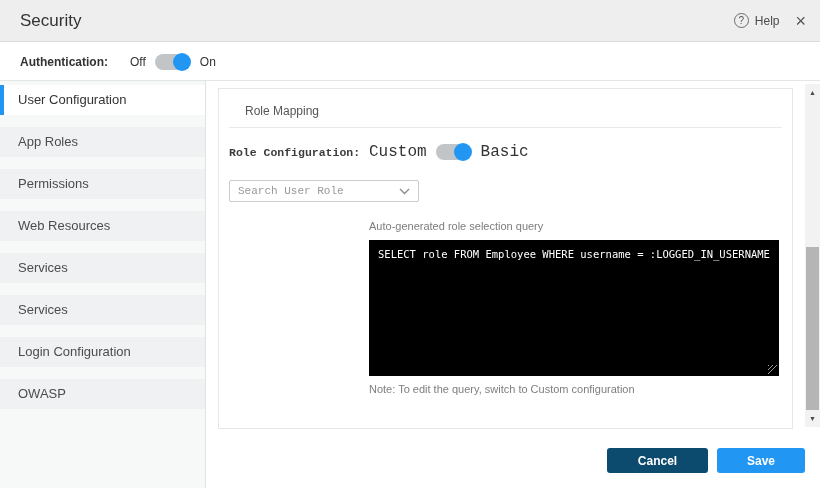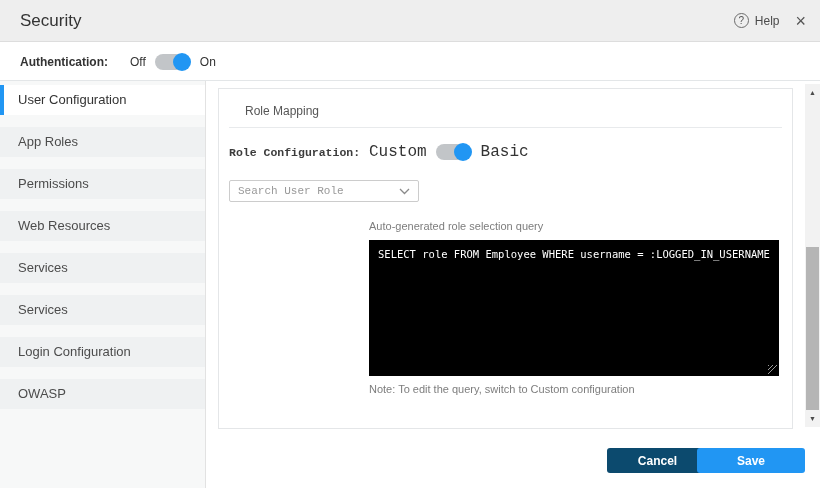--- a/index.html
+++ b/index.html
@@ -103,21 +103,21 @@
     position:absolute; left:1px; width:13px; top:163px; height:163px; background:#b5b5b5;
     cursor:pointer;
   }
   
   .btn {
     position:absolute; top:448px; height:25px; border:none; border-radius:3px;
     font-family:"Liberation Sans", sans-serif; font-size:12px; font-weight:bold; color:#fff;
     cursor:pointer;
   }
   .btn-cancel { right:112px; width:101px; background:#0c4a6e; }
-  .btn-save  { right:15px;  width:108px; background:#2196f3;margin-left:9px; }
+  .btn-save  { right:15px;  width:88px; background:#2196f3;margin-left:9px; }
 </style>
 </head>
 <body>
 
 <div class="app">
 
   <div class="header">
     <div class="page-title">Security</div>
     <div class="header-right">
       <div class="help-wrap">

